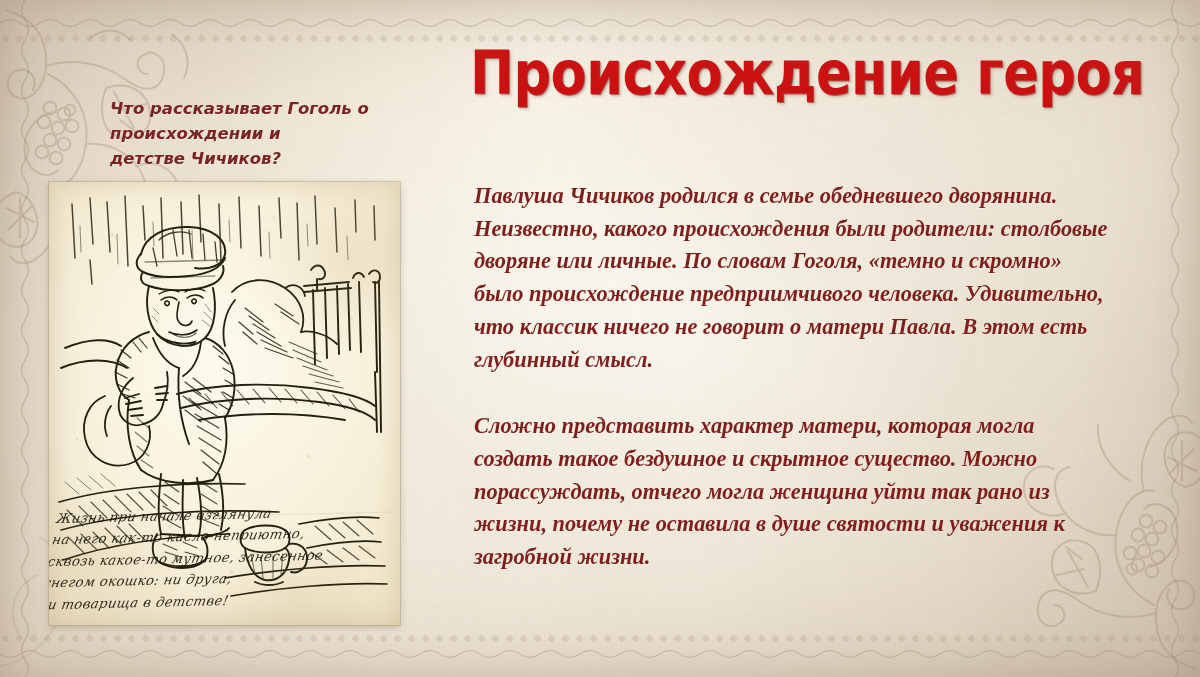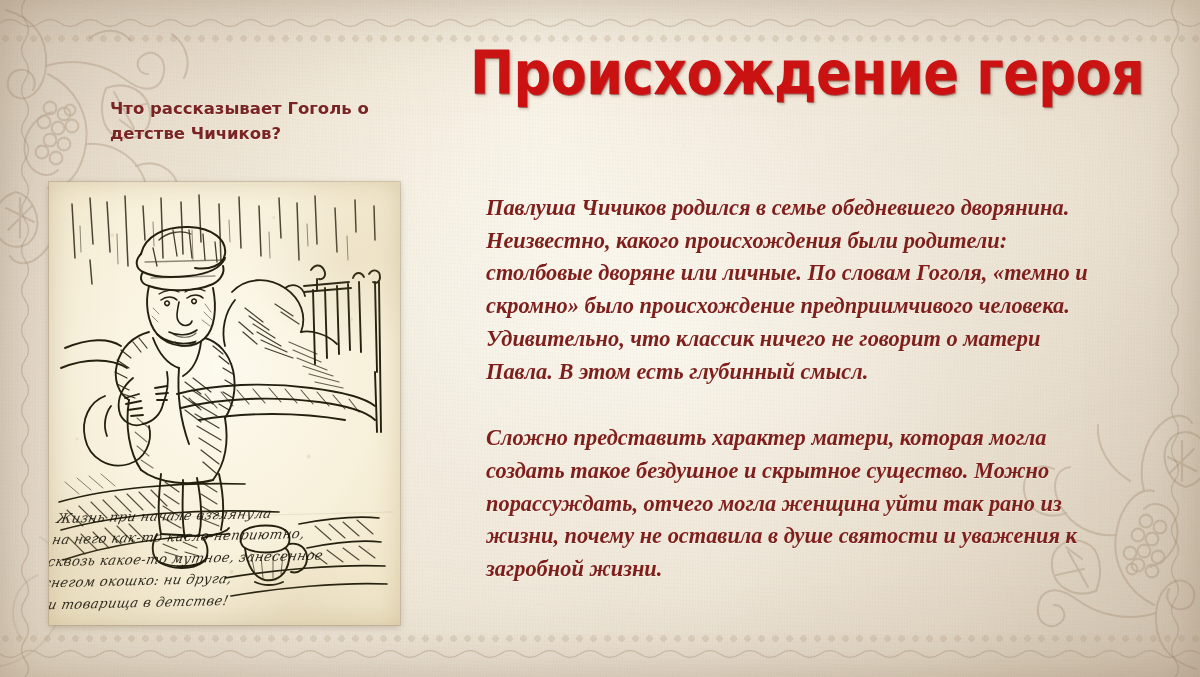--- a/index.html
+++ b/index.html
@@ -116,36 +116,37 @@
       2px 2px 3px rgba(90,40,20,.30);
   }
 
   
   #question {
     position: absolute;
     left: 110px;
     top: 96px;
     width: 300px;
     font-family: "DejaVu Sans", "Liberation Sans", sans-serif;
+    font-style: italic;
     font-weight: 700;
     font-size: 16.5px;
     line-height: 1.52;
     color: #7a2424;
     text-shadow: 0 1px 0 rgba(255,250,240,.5);
   }
 
   
   #body {
     position: absolute;
     left: 470px;
     top: 176px;
     width: 648px;
   }
   #body p {
-    margin: 16px;
+    margin: 4px;
     font-family: "Liberation Serif", "DejaVu Serif", serif;
     font-style: italic;
     font-weight: 700;
     font-size: 22.4px;
     line-height: 1.46;
     color: #7e1f1c;
     text-shadow: 0 1px 0 rgba(255,252,244,.45);
   }
   #body p + p { margin-top: 34px; font-family: Liberation Serif, serif; }
 
@@ -335,20 +336,21 @@
     <div class="beads"></div>
   </div>
   <div class="beadline bot">
     <div class="beads"></div>
   </div>
 
   <div id="title">Происхождение героя</div>
 
   <div id="question">
     <div>Что рассказывает Гоголь о</div>
+    <div>происхождении и</div>
     <div>детстве Чичиков?</div>
   </div>
 
   <div id="body">
     <p>Павлуша Чичиков родился в семье обедневшего дворянина. Неизвестно, какого происхождения были родители: столбовые дворяне или личные. По словам Гоголя, «темно и скромно» было происхождение предприимчивого человека. Удивительно, что классик ничего не говорит о матери Павла. В этом есть глубинный смысл.</p>
     <p>Сложно представить характер матери, которая могла создать такое бездушное и скрытное существо. Можно порассуждать, отчего могла женщина уйти так рано из жизни, почему не оставила в душе святости и уважения к загробной жизни.</p>
   </div>
 
   <div id="illo">
     <svg class="draw" viewBox="0 0 351 443" fill="none" stroke="#23200f" stroke-linecap="round" stroke-linejoin="round">

